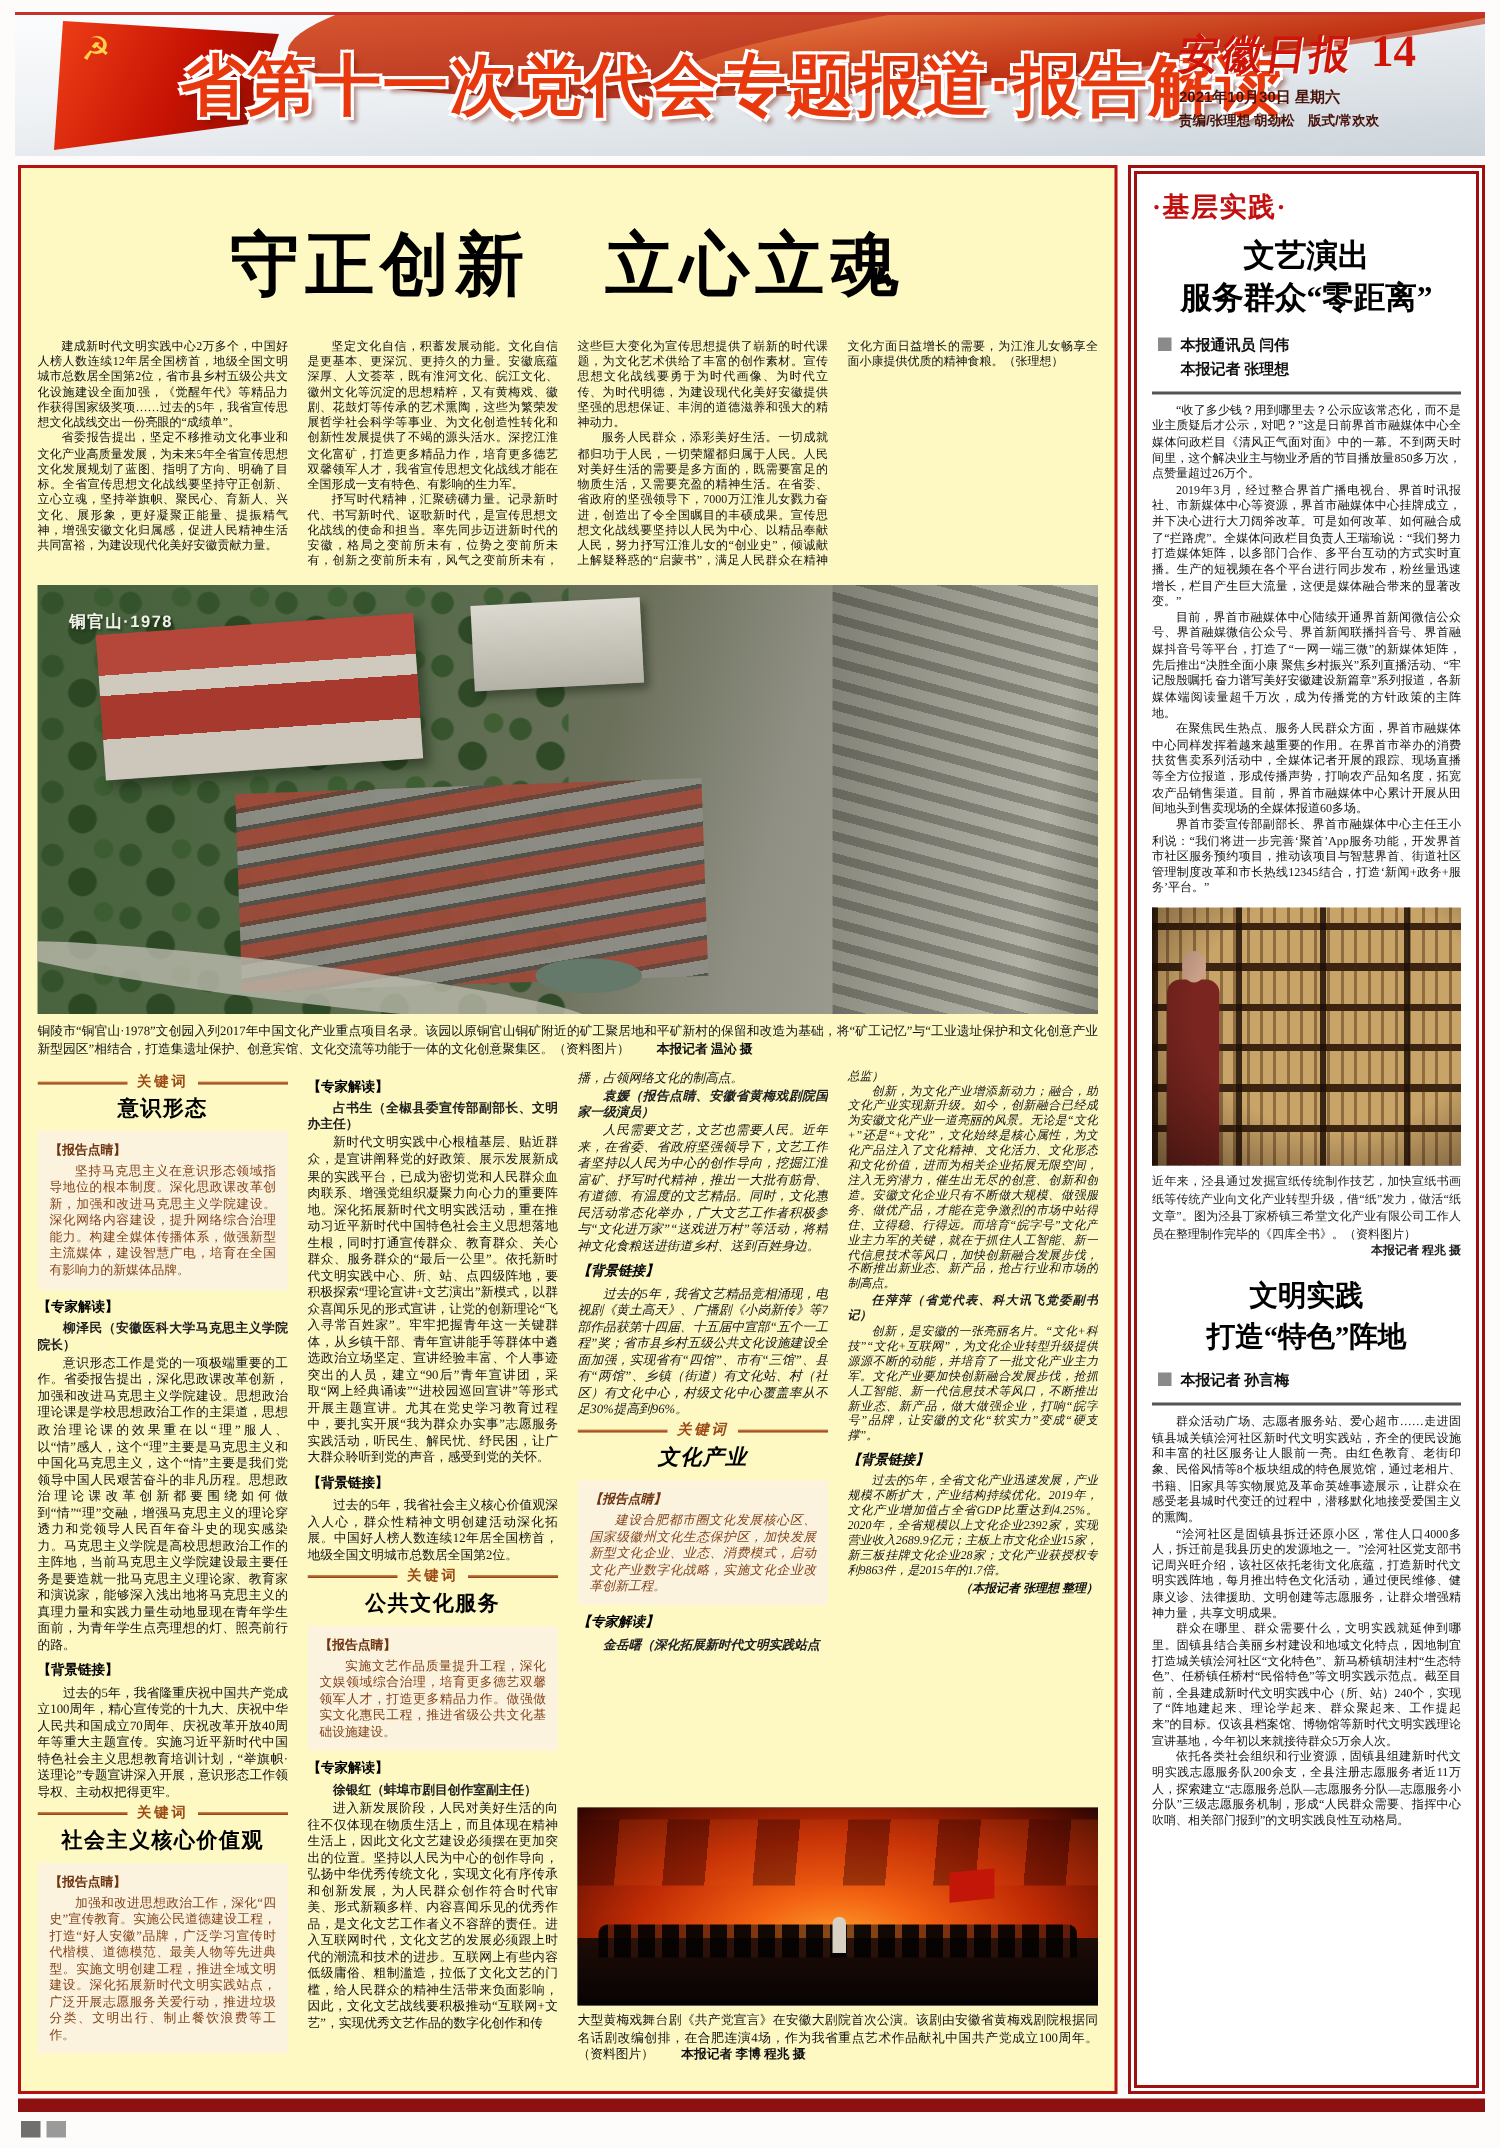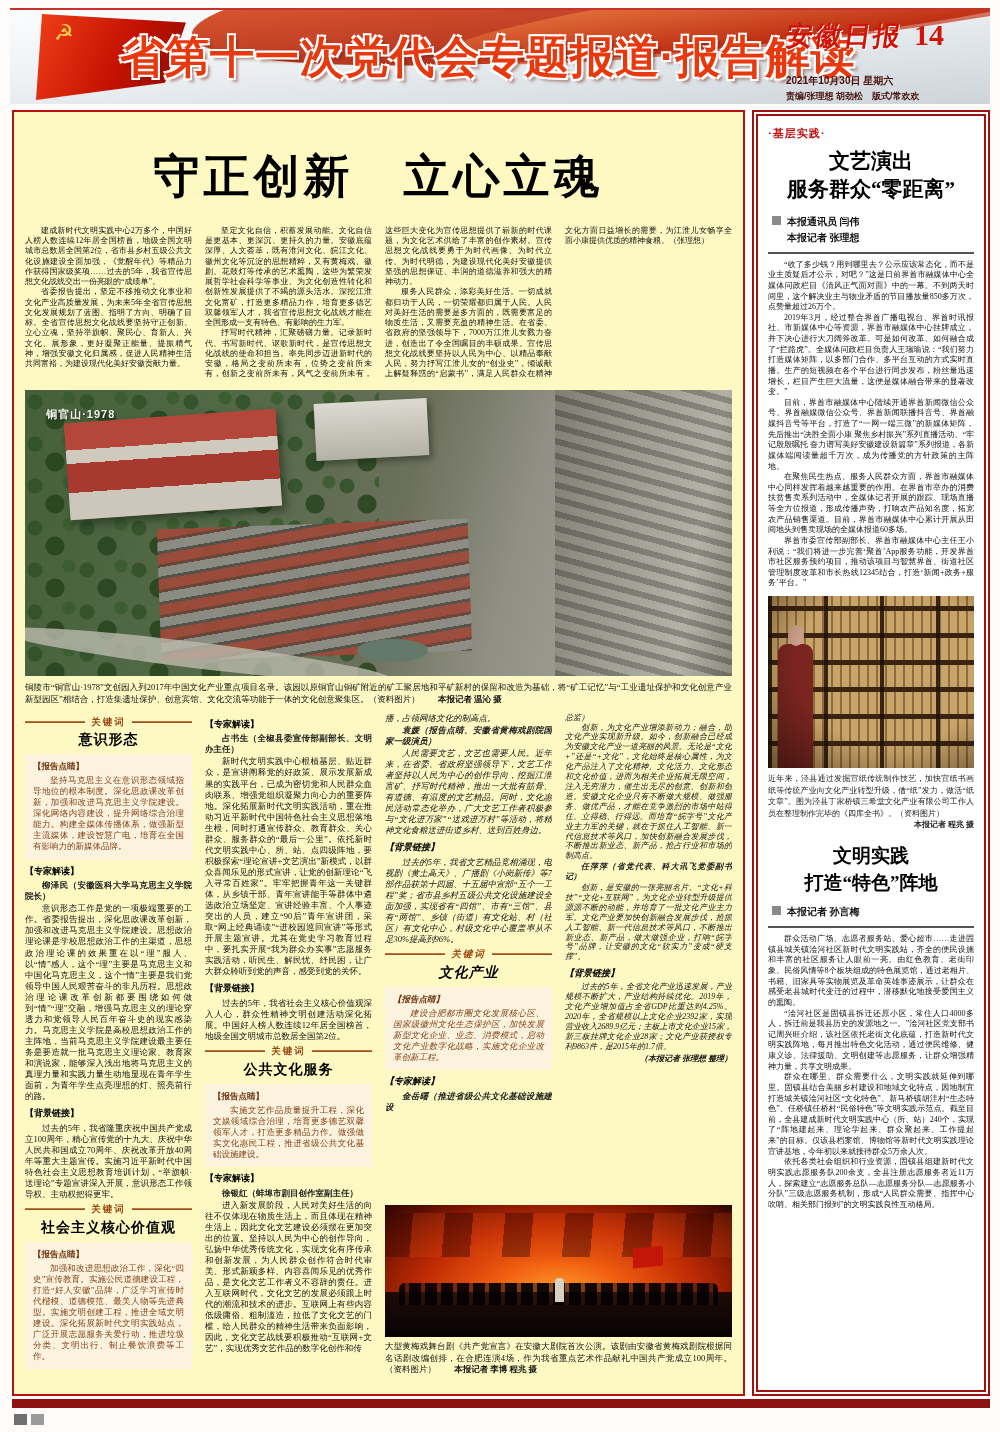--- a/index.html
+++ b/index.html
@@ -18,21 +18,21 @@
            clip-path:polygon(4% 0,100% 10%,86% 80%,0 100%);}
   .bn-emblem{position:absolute;left:44px;top:12px;color:#ffd24a;font-size:22px;line-height:1;}
   .bn-title{position:absolute;left:110px;top:18px;width:660px;text-align:center;z-index:5;
             font-family:"Liberation Sans","DejaVu Sans",sans-serif;
             font-size:44px;font-weight:900;letter-spacing:1px;color:#e8380d;white-space:nowrap;
             text-shadow:2px 2px 0 #fff,-2px -2px 0 #fff,2px -2px 0 #fff,-2px 2px 0 #fff,4px 4px 3px rgba(110,20,0,.45);}
   .mast{position:absolute;right:14px;top:8px;width:190px;z-index:6;text-align:left;}
   .mast-name{display:inline-block;color:#cf1408;font-size:27px;font-weight:900;transform:skewX(-8deg);
              text-shadow:1px 1px 0 #fff;letter-spacing:2px;}
   .mast-page{display:inline-block;color:#cf1408;font-size:30px;font-weight:900;margin-left:8px;vertical-align:top;}
-  .mast-date{margin-top:20px;font-size:10px;font-weight:700;color:#47120a;
+  .mast-date{margin-top:4px;font-size:10px;font-weight:700;color:#47120a;
              font-family:"Liberation Sans",sans-serif;}
   .mast-editors{margin-top:2px;font-size:9px;font-weight:700;color:#47120a;
              font-family:"Liberation Sans",sans-serif;}
   
   .main-box{position:absolute;left:12px;top:110px;width:733px;height:1286px;border:2px solid #b61212;
             background:#fef9c3;box-sizing:border-box;padding:8px 11px;overflow:hidden;}
   .headline{margin:26px 0 18px;text-align:center;font-size:46px;font-weight:900;letter-spacing:4px;color:#000;}
   .intro{height:158px;column-count:4;column-gap:13px;column-fill:auto;
          font-size:8px;line-height:1.28;text-align:justify;overflow:hidden;}
   .intro p{margin:0;text-indent:2em;}
@@ -87,21 +87,21 @@
       background:repeating-linear-gradient(95deg,rgba(60,8,2,.55) 0 28px,rgba(225,80,14,.25) 28px 60px);}
   .sp-stage{position:absolute;left:0;bottom:0;width:100%;height:34%;background:linear-gradient(#1e0c06,#070303);}
   .sp-figures{position:absolute;left:4%;bottom:24%;width:92%;height:17%;border-radius:6px 6px 0 0;
       background:repeating-linear-gradient(90deg,rgba(5,2,2,.95) 0 6px,rgba(52,22,12,.6) 6px 10px,rgba(5,2,2,.95) 10px 16px);}
   .sp-lead{position:absolute;left:49%;bottom:26%;width:9px;height:24px;background:#d8d0c2;border-radius:4px 4px 0 0;}
   .sp-flag{position:absolute;right:20%;top:32%;width:30px;height:20px;background:#c41608;transform:skewY(-6deg);}
   .stage-cap{position:absolute;left:360px;top:628px;width:347px;font-size:8.5px;line-height:1.4;text-align:justify;}
   
   .side-box{position:absolute;left:752px;top:110px;width:238px;height:1286px;border:6px double #a01010;
             background:#fff;box-sizing:border-box;padding:8px 10px;overflow:hidden;}
-  .side-tag{color:#c01010;font-weight:800;font-size:11px;letter-spacing:1px;margin:2px 0 6px;}
+  .side-tag{color:#c01010;font-weight:800;font-size:18px;letter-spacing:1px;margin:2px 0 6px;}
   .side-title{font-size:21px;font-weight:900;text-align:center;line-height:1.35;margin:6px 0 10px;color:#000;}
   .side-title2{font-size:19px;font-weight:900;text-align:center;line-height:1.4;margin:12px 0 8px;color:#000;}
   .by{display:flex;gap:6px;border-bottom:2px solid #555;padding:0 0 6px 4px;margin-bottom:6px;}
   .by-sq{width:9px;height:9px;background:#8a8a8a;margin-top:2px;flex:none;}
   .by-names{font-size:10px;font-weight:700;line-height:1.6;}
   .sp-p{margin:0;font-size:8px;line-height:1.33;text-align:justify;text-indent:2em;}
   .side-photo{position:relative;height:172px;margin:7px 0 5px;overflow:hidden;
       background:repeating-linear-gradient(90deg,rgba(30,15,5,.85) 0 4px,transparent 4px 56px),
                  repeating-linear-gradient(90deg,rgba(70,40,16,.45) 0 2px,transparent 2px 9px),
                  repeating-linear-gradient(0deg,#c9a468 0 22px,#3a2310 22px 27px);}
@@ -222,21 +222,21 @@
           <span class="kw-line"></span>
           <span class="kw-word">关键词</span>
           <span class="kw-line"></span>
         </div>
         <div class="kw-title">文化产业</div>
         <div class="hl-box">
           <div class="hl-label">【报告点睛】</div>
           <p>建设合肥都市圈文化发展核心区、国家级徽州文化生态保护区，加快发展新型文化企业、业态、消费模式，启动文化产业数字化战略，实施文化企业改革创新工程。</p>
         </div>
         <div class="sec-label">【专家解读】</div>
-        <div class="expert-name">金岳曙（推进省级公共文化基础设施建设</div>
+        <div class="expert-name">金岳曙（深化拓展新时代文明实践站点</div>
       </div>
 
       <div class="kcol kcol-d">
         <p class="kp" style="text-indent:0">总监）</p>
         <p class="kp">创新，为文化产业增添新动力；融合，助文化产业实现新升级。如今，创新融合已经成为安徽文化产业一道亮丽的风景。无论是“文化+”还是“+文化”，文化始终是核心属性，为文化产品注入了文化精神、文化活力、文化形态和文化价值，进而为相关企业拓展无限空间，注入无穷潜力，催生出无尽的创意、创新和创造。安徽文化企业只有不断做大规模、做强服务、做优产品，才能在竞争激烈的市场中站得住、立得稳、行得远。而培育“皖字号”文化产业主力军的关键，就在于抓住人工智能、新一代信息技术等风口，加快创新融合发展步伐，不断推出新业态、新产品，抢占行业和市场的制高点。</p>
         <div class="expert-name">任萍萍（省党代表、科大讯飞党委副书记）</div>
         <p class="kp">创新，是安徽的一张亮丽名片。“文化+科技”“文化+互联网”，为文化企业转型升级提供源源不断的动能，并培育了一批文化产业主力军。文化产业要加快创新融合发展步伐，抢抓人工智能、新一代信息技术等风口，不断推出新业态、新产品，做大做强企业，打响“皖字号”品牌，让安徽的文化“软实力”变成“硬支撑”。</p>
         <div class="sec-label">【背景链接】</div>
         <p class="kp">过去的5年，全省文化产业迅速发展，产业规模不断扩大，产业结构持续优化。2019年，文化产业增加值占全省GDP比重达到4.25%。2020年，全省规模以上文化企业2392家，实现营业收入2689.9亿元；主板上市文化企业15家，新三板挂牌文化企业28家；文化产业获授权专利9863件，是2015年的1.7倍。</p>
         <div class="kp-cred">（本报记者 张理想 整理）</div>

